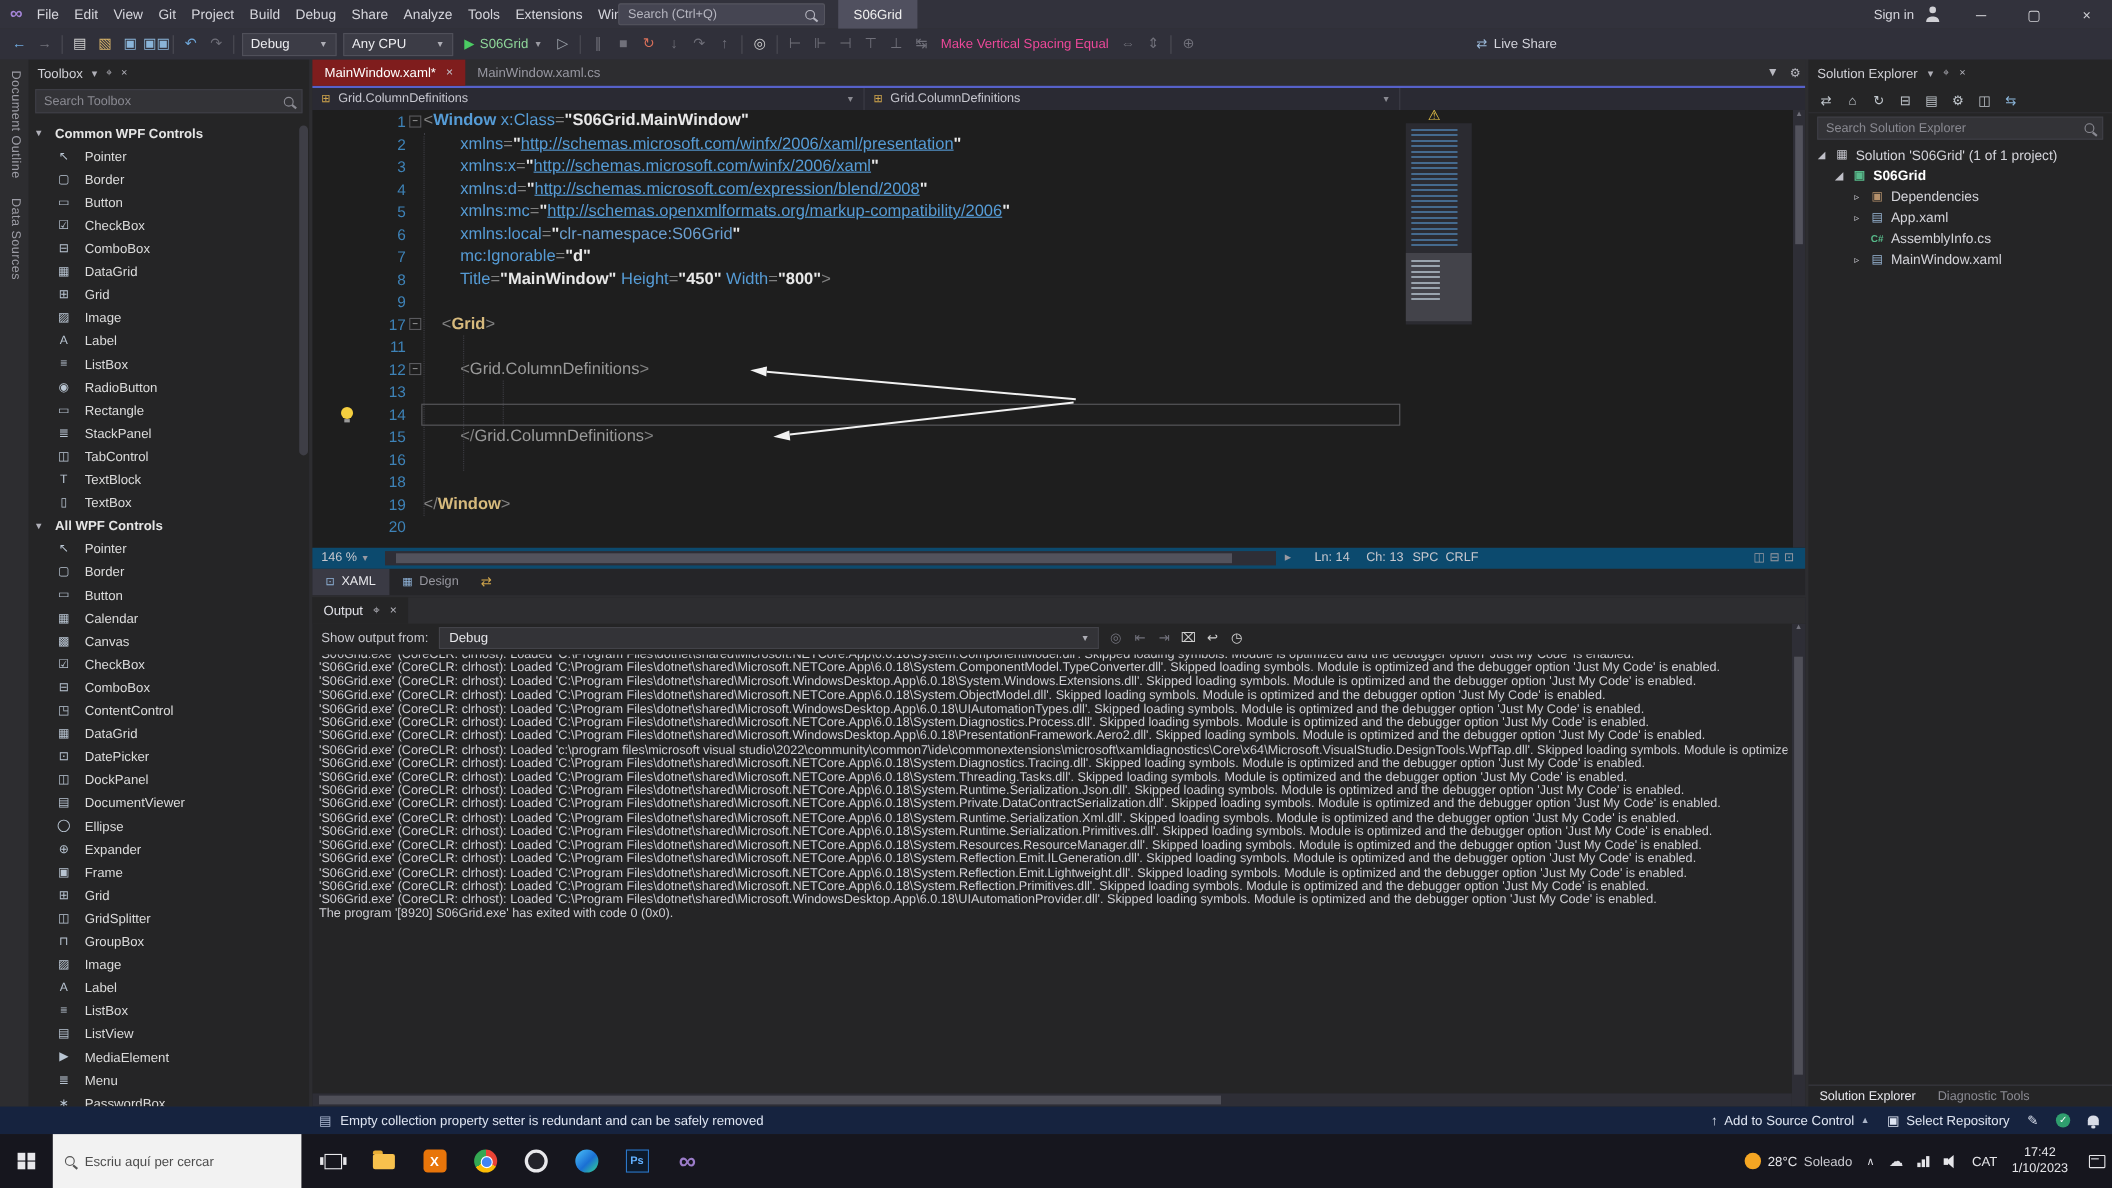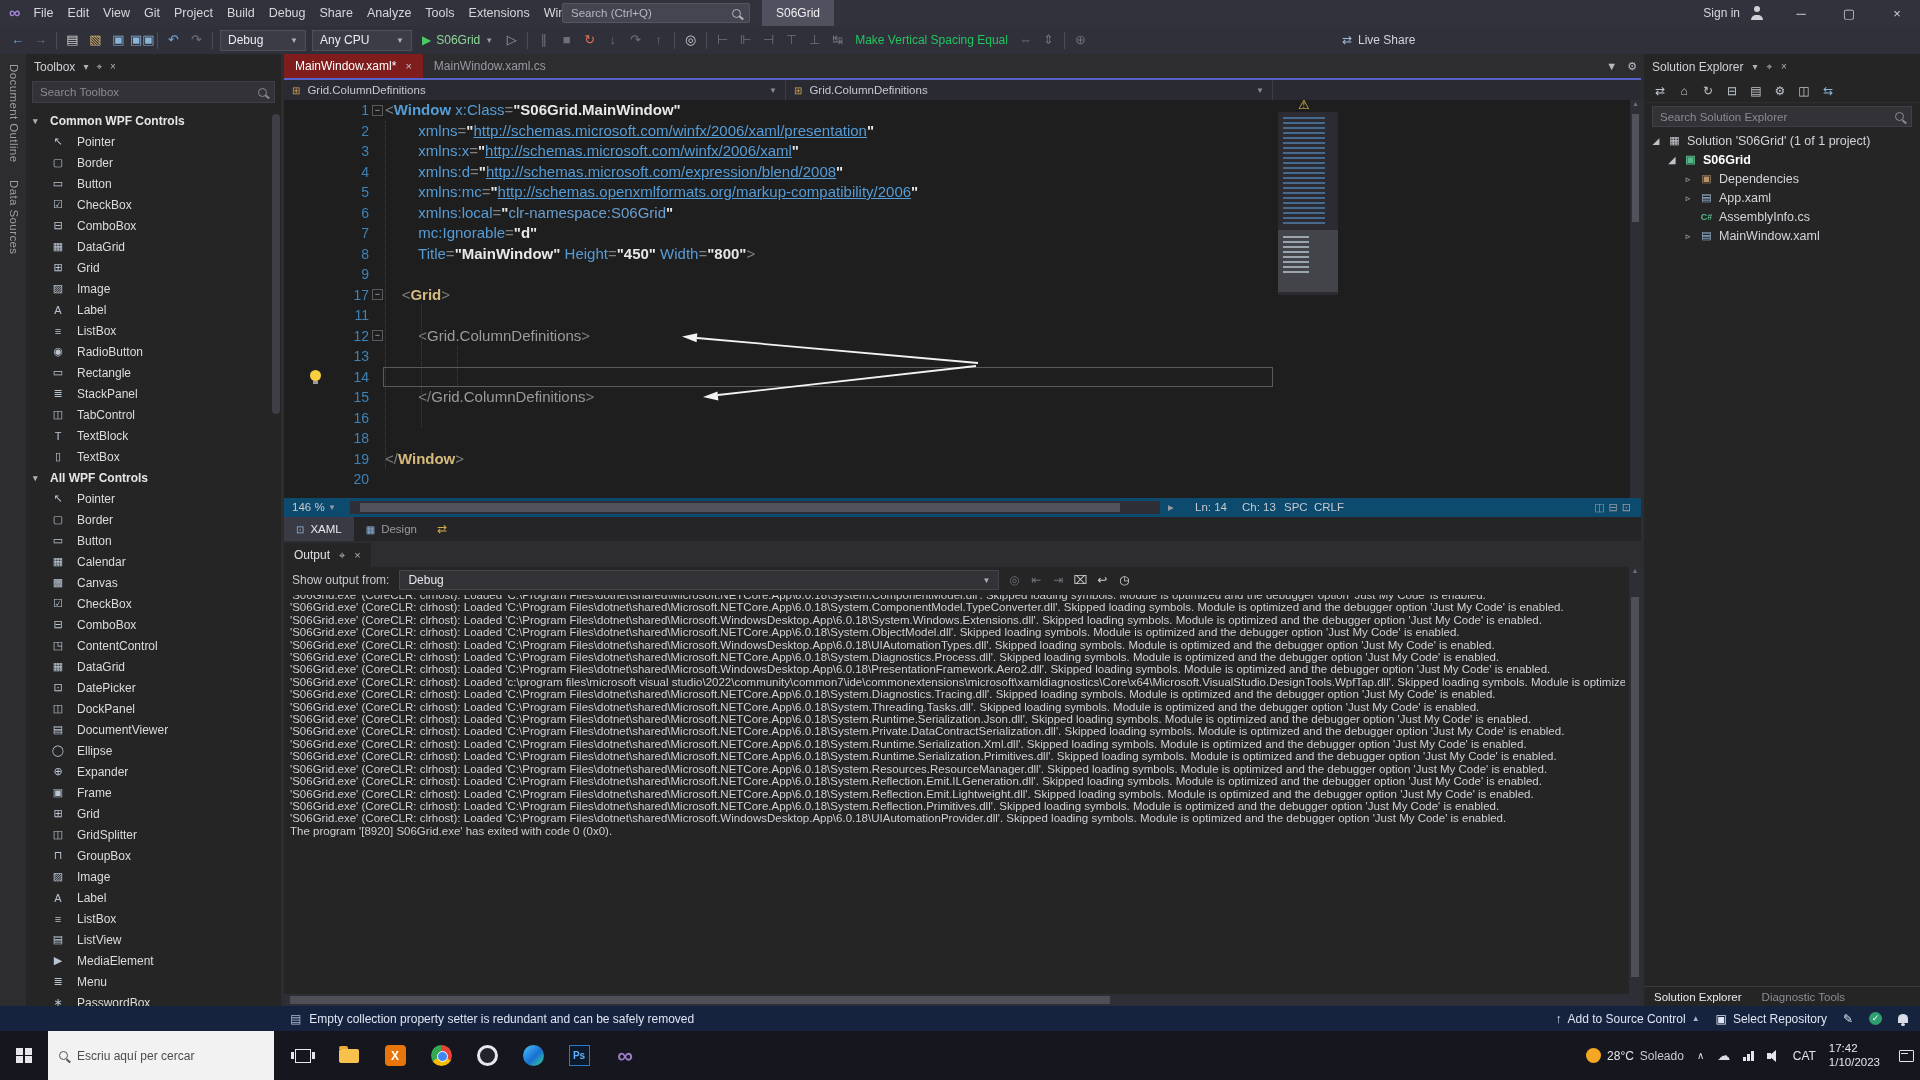--- a/index.html
+++ b/index.html
@@ -24,21 +24,21 @@
 
   
   #toolbar{position:absolute;left:0;top:26px;right:0;height:28px;background:#30303a;display:flex;align-items:center;padding-left:6px;z-index:29}
   .tbic{width:23px;text-align:center;font-size:13px;line-height:28px;color:#c8c8c8;flex:none}
   .tbsep{width:1px;height:17px;background:#4c4c55;margin:0 4px;flex:none}
   .tbsel{height:21px;background:#3c3c46;border:1px solid #50505a;display:flex;align-items:center;padding:0 7px;margin:0 3px;font-size:12px;color:#ececf0;flex:none}
   .tbsel .car{margin-left:auto;font-size:8px;color:#aeaeb6;padding-left:8px}
   .tbrun{display:flex;align-items:center;gap:5px;margin:0 7px;font-size:12px;color:#8fd79a;flex:none}
   .tbrun .play{color:#4bcb63;font-size:12px}
   .tbrun .car2{color:#9a9aa2;font-size:8px}
-  .tblabel{color:#22c55e;font-size:12px;margin:16px 6px;white-space:nowrap;flex:none}
+  .tblabel{color:#ec4899;font-size:12px;margin:16px 6px;white-space:nowrap;flex:none}
   .tbgap{flex:none}
   .tblive{display:flex;gap:6px;align-items:center;color:#d2d2da;font-size:12px;flex:none}
   .tblive .liveic{color:#9ab8d8;font-size:12px}
 
   
   #lstrip{position:absolute;left:0;top:54px;width:26px;bottom:74px;background:#2d2d30;color:#9d9da6;font-size:11.5px}
   .vtab{writing-mode:vertical-rl;margin:10px auto 18px auto;display:block;width:14px;letter-spacing:.4px;white-space:nowrap}
 
   
   #toolbox{position:absolute;left:26px;top:54px;width:255px;bottom:74px;background:#252526;overflow:hidden}
@@ -178,21 +178,21 @@
   #wx{display:flex;align-items:center;gap:6px}
   #wx .desc{color:#c9c9cf}
   .chev{font-size:10px;color:#dedee4}
   .cloud{font-size:13px;color:#dedee4}
   .bars{display:flex;align-items:flex-end;gap:1.5px;height:11px}
   .bars i{width:2.5px;background:#e6e6ea;display:block}
   .bars i:nth-child(1){height:4px}.bars i:nth-child(2){height:7px}.bars i:nth-child(3){height:10px}
   .spk{width:13px;height:12px;position:relative}
   .spk:before{content:"";position:absolute;left:0;top:3px;width:4px;height:6px;background:#e6e6ea}
   .spk:after{content:"";position:absolute;left:2px;top:0;border-top:6px solid rgba(0,0,0,0);border-bottom:6px solid rgba(0,0,0,0);border-right:7px solid #e6e6ea}
-  #tk-clock{text-align:left;font-size:11.5px;line-height:13.5px}
+  #tk-clock{text-align:center;font-size:11.5px;line-height:13.5px}
   .notif{width:15px;height:12px;border:1.5px solid #e6e6ea;border-radius:1px;position:relative;margin-left:6px}
   .notif:after{content:"";position:absolute;left:1px;top:2px;width:7px;height:1.5px;background:#e6e6ea}
 </style>
 </head>
 <body>
 
 <div id="root">
 
   <div id="titlebar">
     <span id="vslogo">∞</span>

